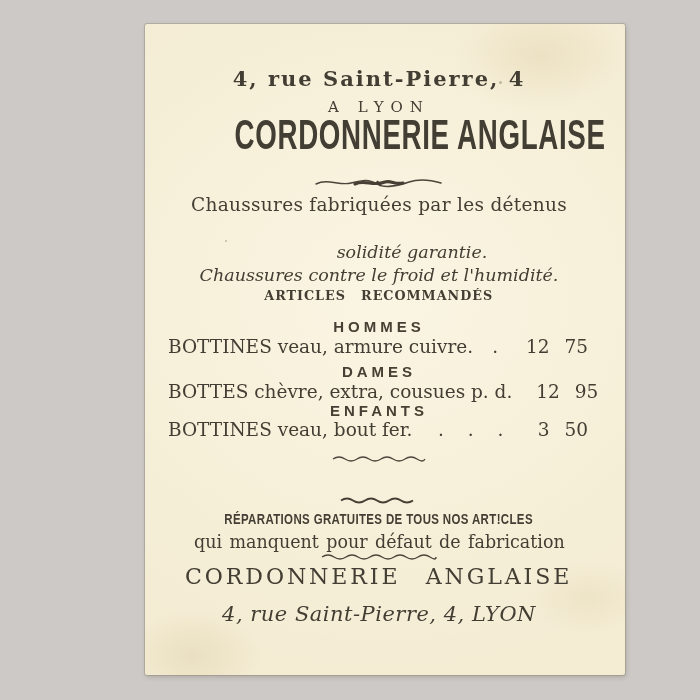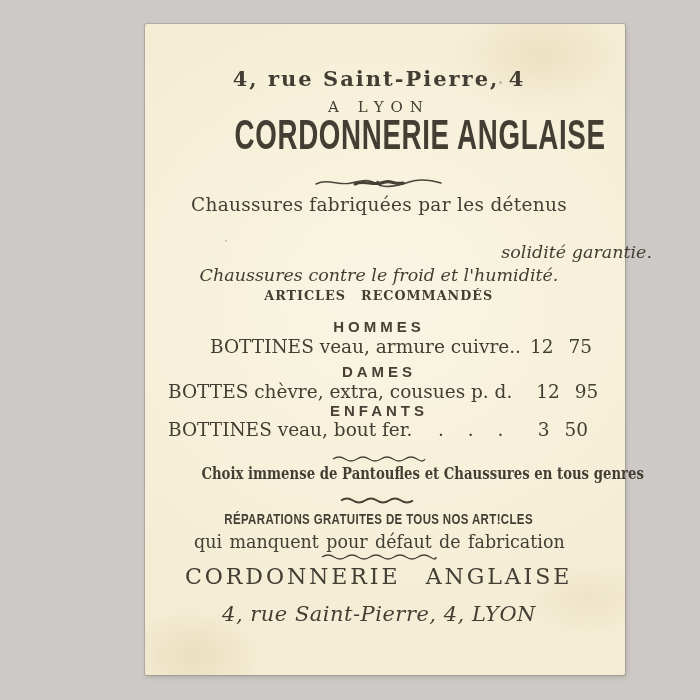--- a/index.html
+++ b/index.html
@@ -27,31 +27,31 @@
   .it{font-style:italic;}
   .cond{display:inline-block;white-space:nowrap;}
 
   .addr-top{top:42px;font-size:21px;font-weight:bold;letter-spacing:2px;}
   .city{top:74px;font-size:15px;letter-spacing:7px;}
   .main-title{top:90px;font-size:42px;line-height:42px;font-weight:bold;}
   .main-title .cond{transform:scaleX(0.66) scaleY(1.02);letter-spacing:1px;}
   .ornament{top:148px;}
   .intro1{top:170px;font-size:18.5px;letter-spacing:0.3px;}
   .intro2{top:194px;font-size:17.5px;}
-  .intro3{top:218px;font-size:17.5px;text-align:right;padding-left:33px;}
+  .intro3{top:218px;font-size:17.5px;text-align:center;padding-left:33px;}
   .intro4{top:241px;font-size:17.5px;}
   .articles-heading{top:264px;font-size:13px;font-weight:bold;letter-spacing:1px;word-spacing:10px;}
   .articles-heading .cond{transform:scaleX(0.98);}
   .cat{font-size:15px;font-weight:bold;letter-spacing:4px;color:#473f33;}
   .cat1{top:294px;}
   .cat2{top:339px;}
   .cat3{top:378px;}
   .row{position:absolute;left:29px;right:31px;display:flex;align-items:baseline;
        font-family:"DejaVu Serif", serif;font-size:18.5px;white-space:nowrap;}
-  .row1{top:312px;margin-left:42px;}
+  .row1{top:312px;}
   .row2{top:357px;gap:12px;}
   .row3{top:395px;}
   .leader{flex:1;text-align:center;letter-spacing:9px;}
   .price{word-spacing:9px;text-align:left;}
   .divider{position:absolute;left:0;width:100%;text-align:center;}
   .div1{top:424px;}
   .div2{top:466px;}
   .div3{top:522px;}
   .choice{top:439px;font-size:17px;font-weight:bold;}
   .choice .cond{transform:scaleX(0.78);}
@@ -109,21 +109,20 @@
       <span class="leader">. . .</span>
       <span class="price">3 50</span>
     </div>
 
     <div class="divider div1">
       <svg class="squiggle" width="96" height="8" viewBox="0 0 96 8">
         <path d="M2 4 q6 -4 12 0 t12 0 t12 0 t12 0 t12 0 t12 0 t12 0 t8 0" fill="none" stroke="#4a443a" stroke-width="1.3"></path>
       </svg>
     </div>
 
-    <div class="line serif choice"><span class="cond">Choix immense de Pantoufles et Chaussures en tous genres</span></div>
 
     <div class="divider div2">
       <svg class="squiggle" width="80" height="9" viewBox="0 0 80 9">
         <path d="M2 4.5 q6 -4 12 0 t12 0 t12 0 t12 0 t12 0 t12 0" fill="none" stroke="#453f34" stroke-width="2"></path>
       </svg>
     </div>
 
     <div class="line sans repairs1"><span class="cond">RÉPARATIONS GRATUITES DE TOUS NOS ART!CLES</span></div>
     <div class="line serif repairs2"><span class="cond">qui manquent pour défaut de fabrication</span></div>
 

